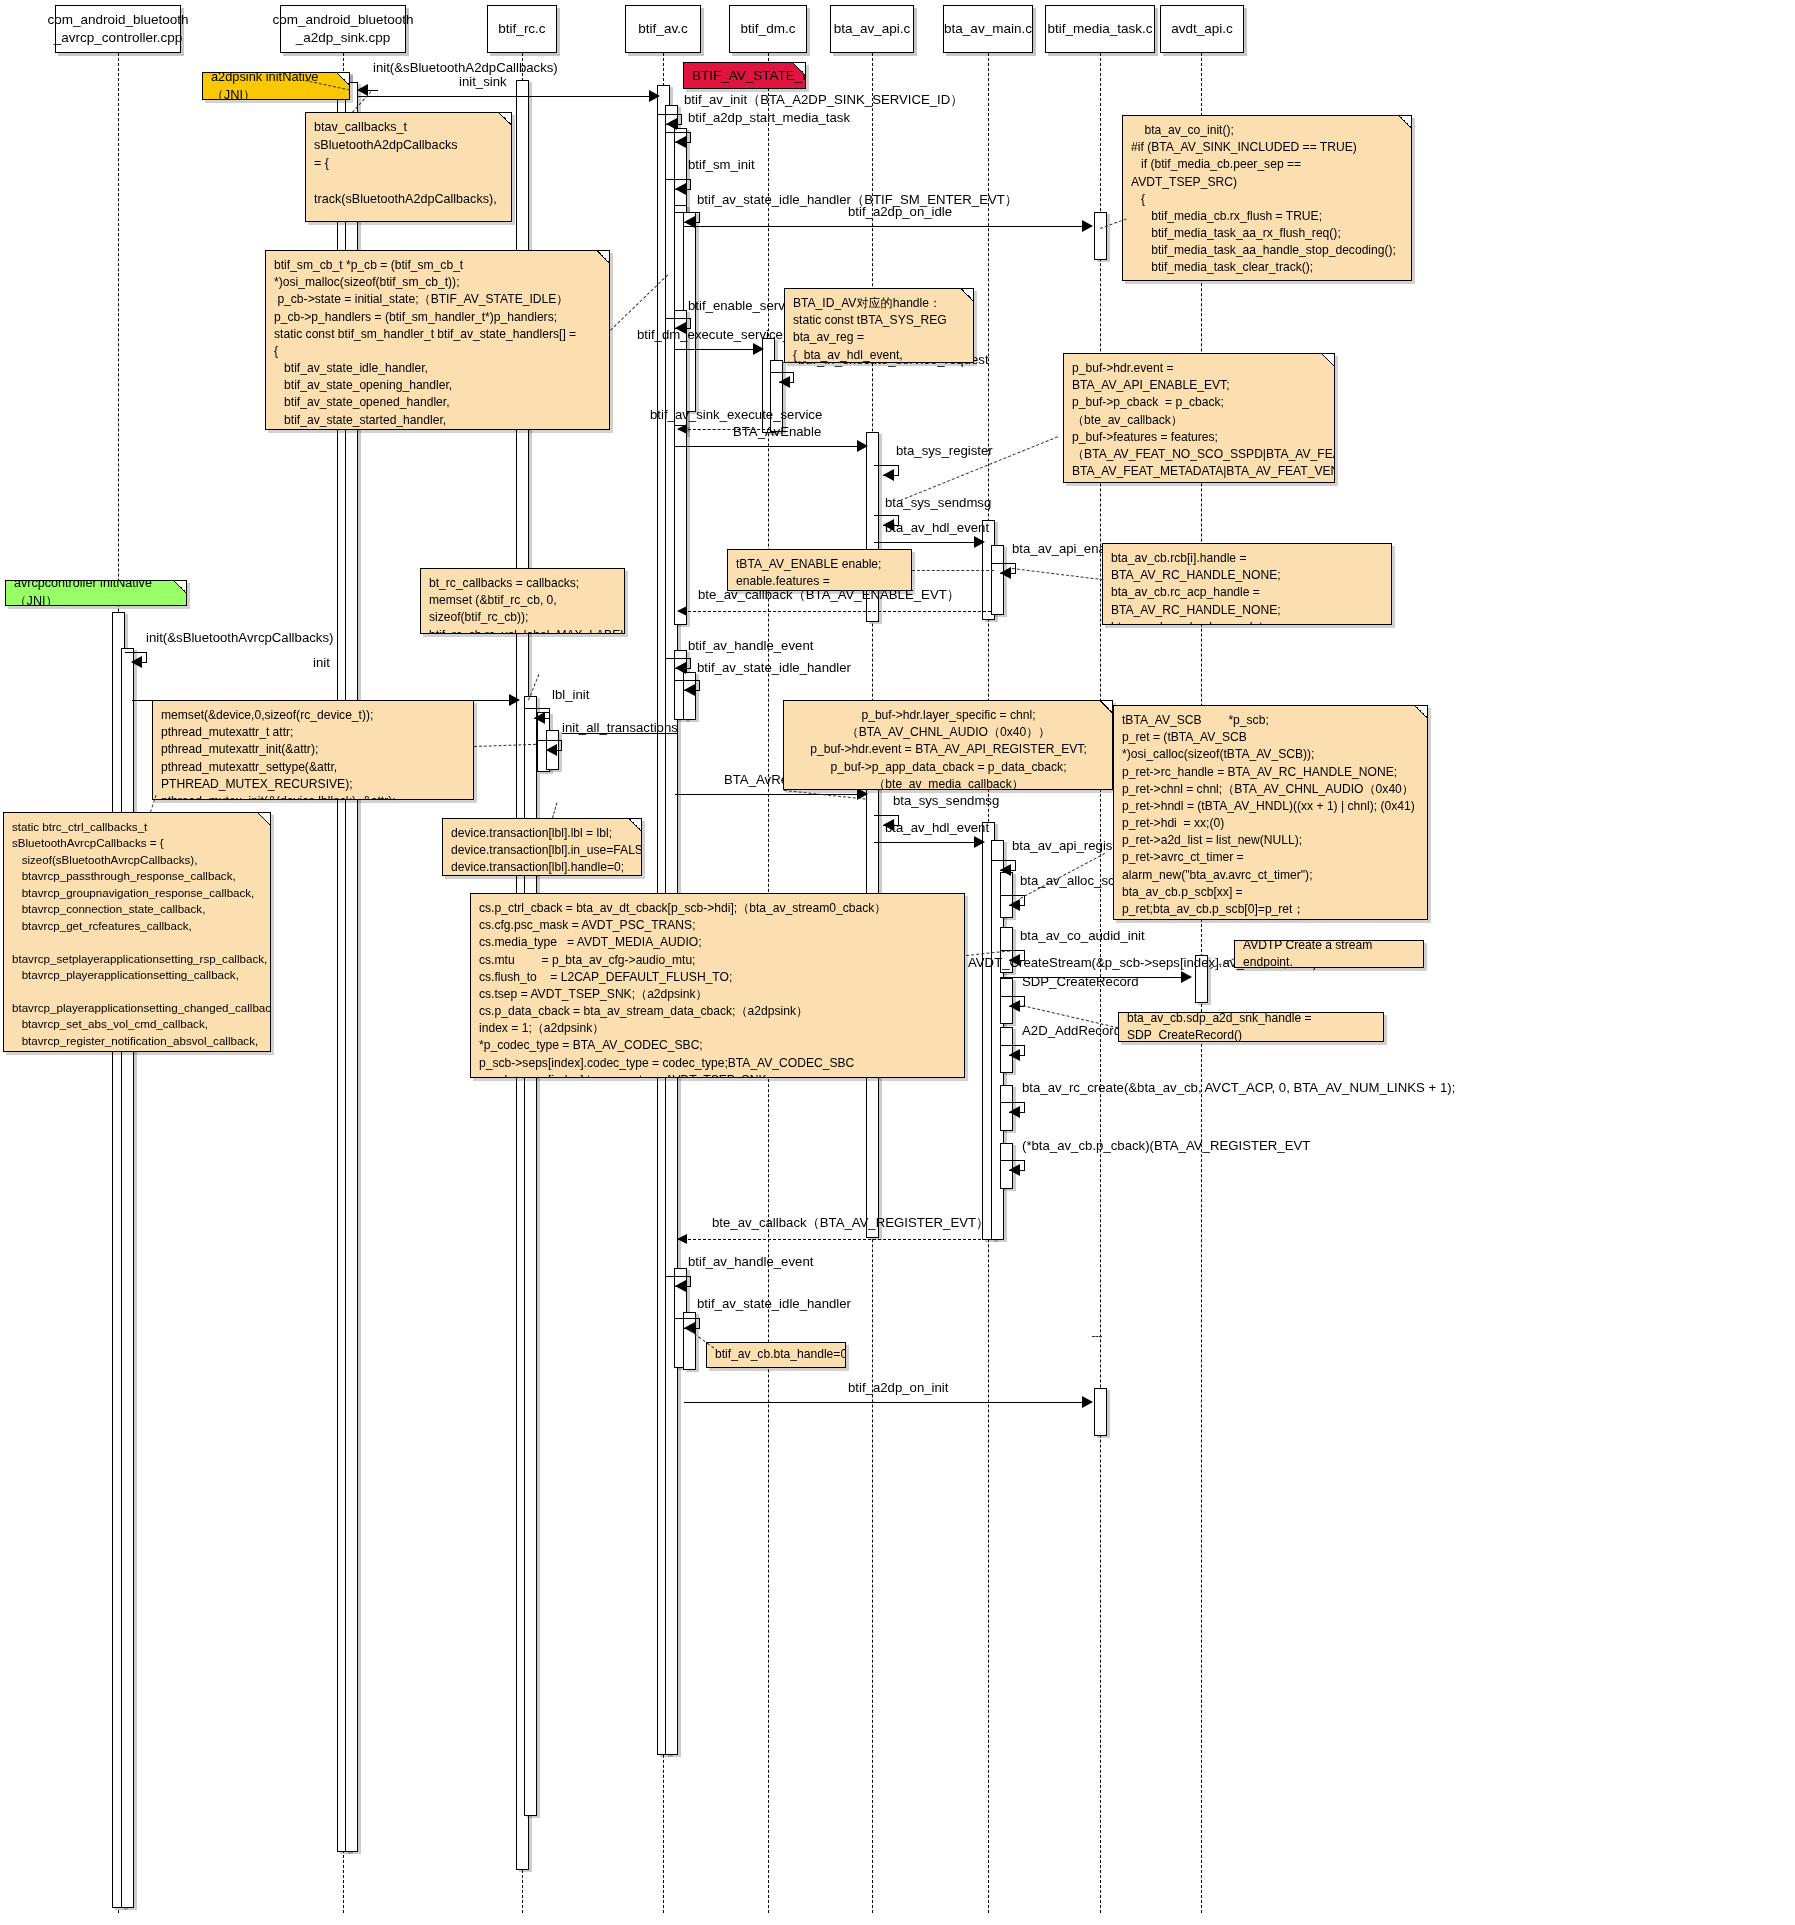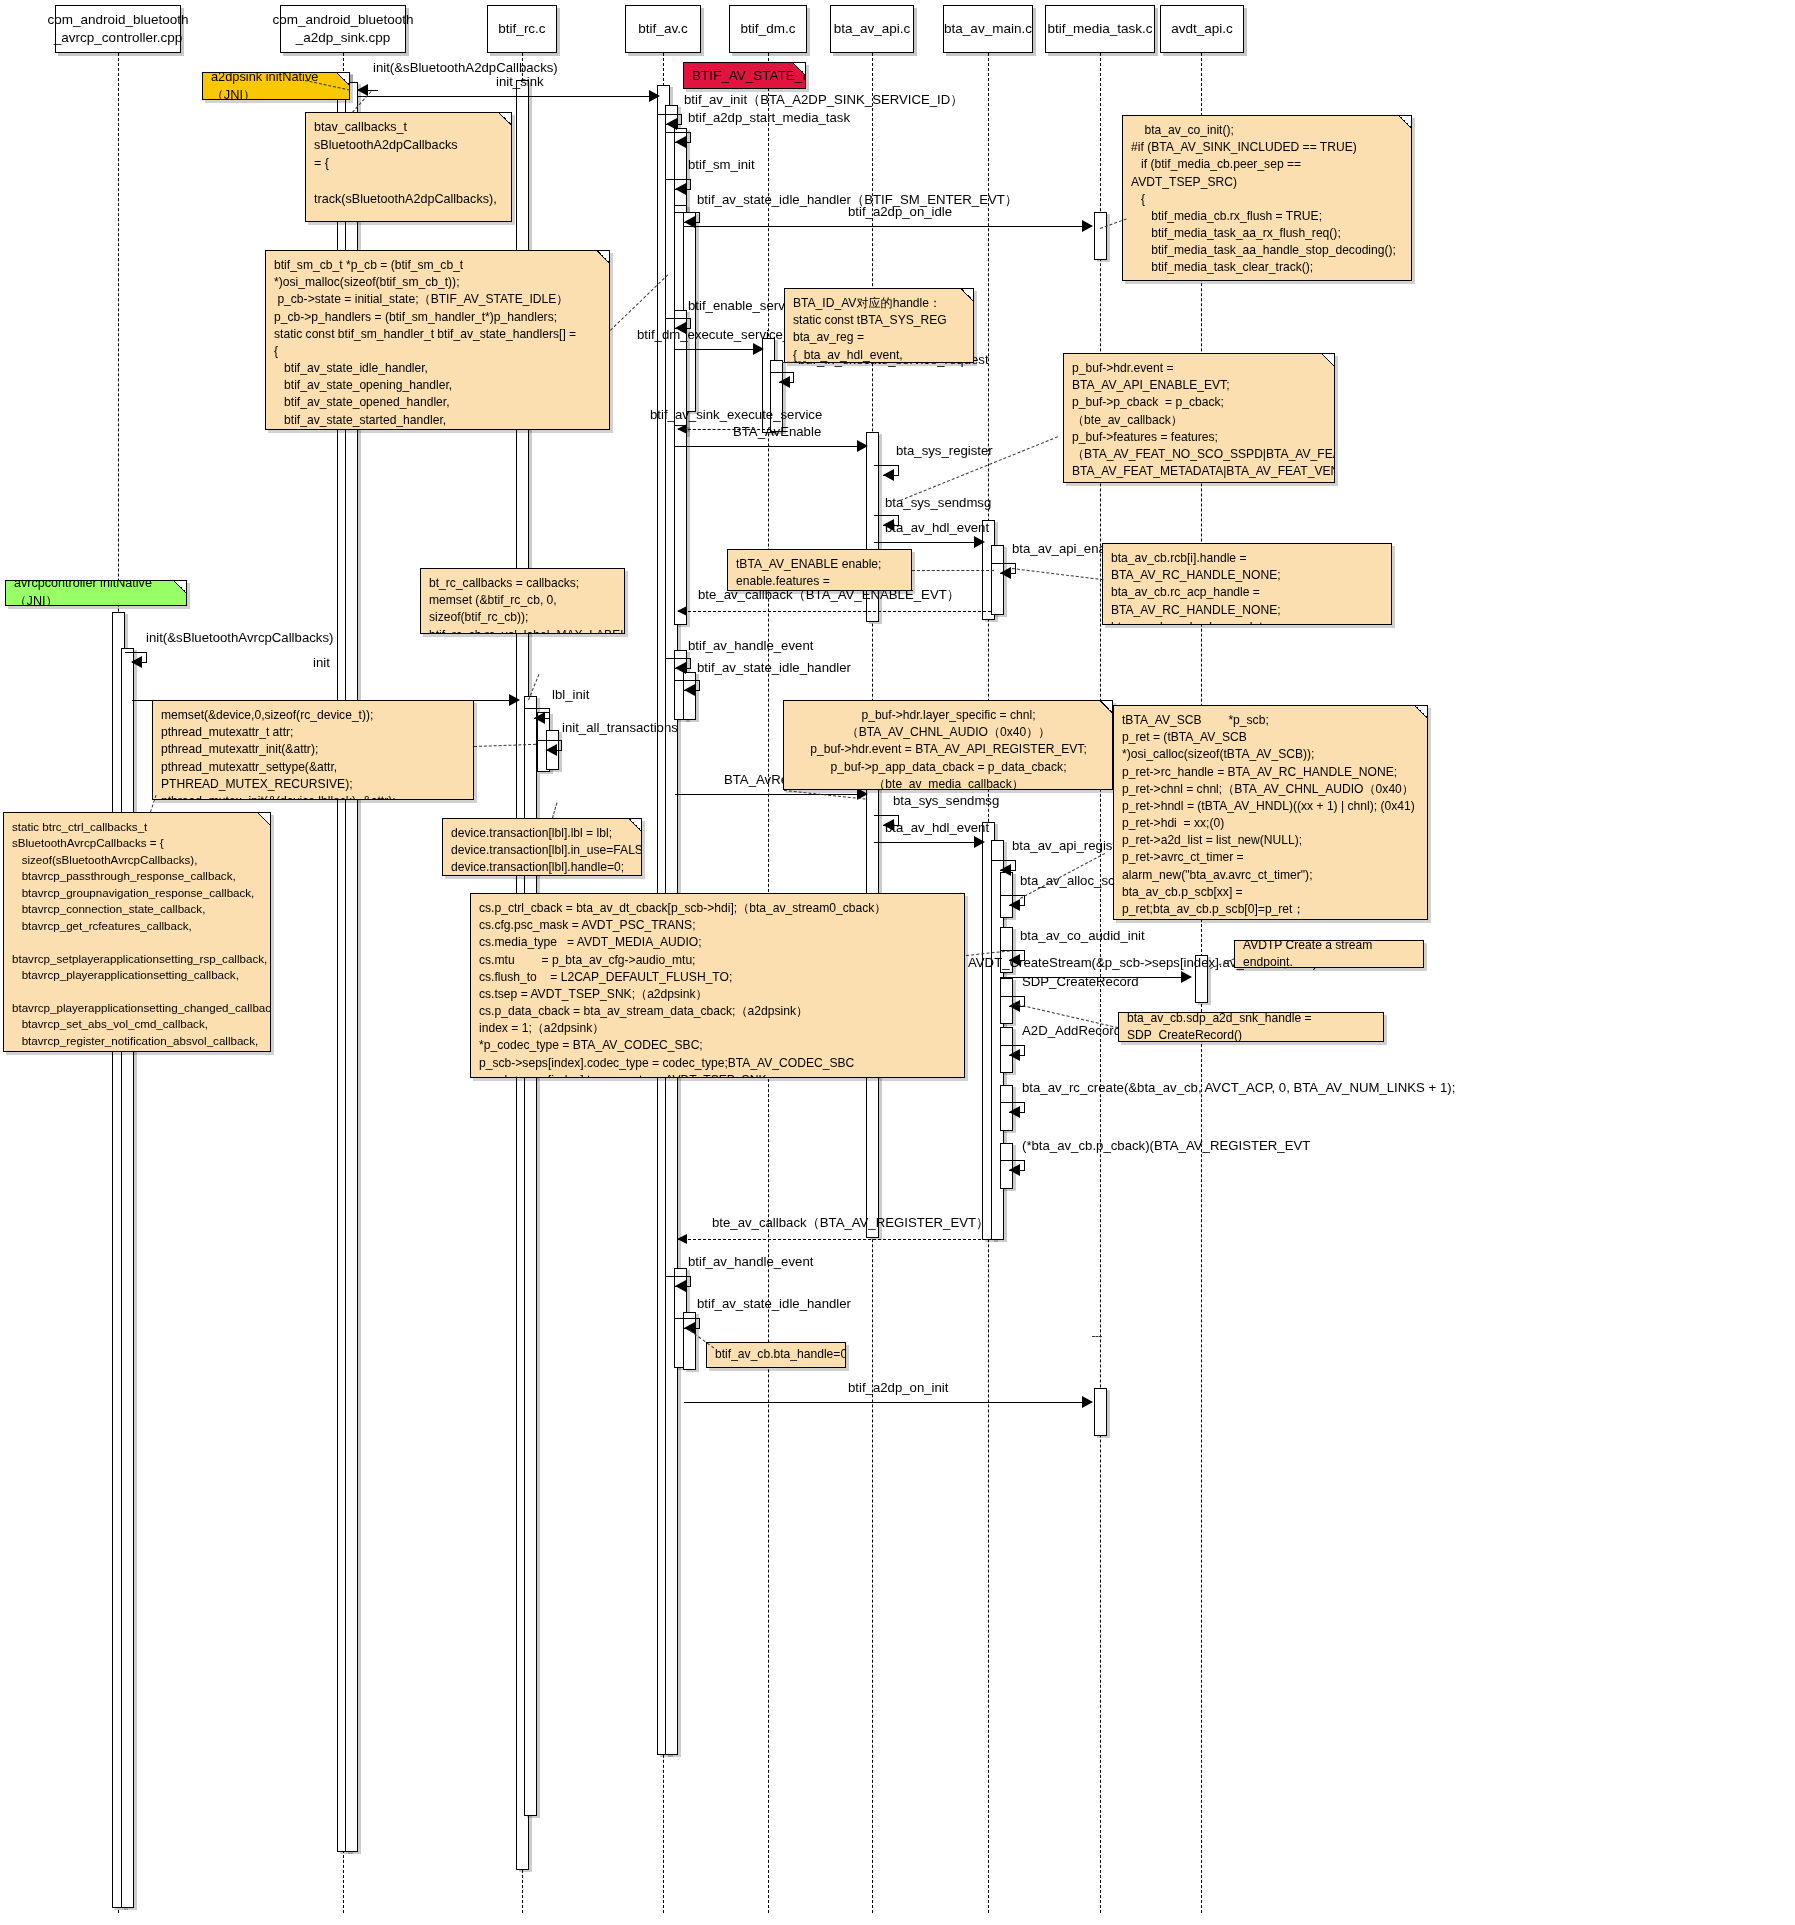--- a/index.html
+++ b/index.html
@@ -210,21 +210,21 @@
 
   <div class="activation" style="left:1094px;top:212px; width:13px; height:48px;"></div>
   <div class="activation" style="left:1094px;top:1388px;width:13px; height:48px;"></div>
 
   <div class="activation" style="left:1195px;top:955px; width:13px; height:48px;"></div>
 
   <div class="msg-label" style="left:373px; top:60px;">init(&amp;sBluetoothA2dpCallbacks)</div>
   <div class="msg-line" style="left:358px; top:90px; width:20px;"></div>
   <div class="arrow-left" style="left:357px; top:84px;"></div>
 
-  <div class="msg-label" style="left:496px; top:74px;">init_sink</div>
+  <div class="msg-label" style="left:459px; top:74px;">init_sink</div>
   <div class="msg-line" style="left:358px; top:96px; width:298px;"></div>
   <div class="arrow-right" style="left:649px; top:90px;"></div>
 
   <div class="msg-label" style="left:684px; top:92px;">btif_av_init（BTA_A2DP_SINK_SERVICE_ID）</div>
   <div class="msg-line" style="left:657px; top:114px; width:25px;"></div>
   <div class="msg-vert" style="left:681px; top:114px; height:10px;"></div>
   <div class="msg-line" style="left:666px; top:124px; width:16px;"></div>
   <div class="arrow-left" style="left:666px; top:118px;"></div>
 
   <div class="msg-label" style="left:688px; top:110px;">btif_a2dp_start_media_task</div>
@@ -323,21 +323,21 @@
   <div class="msg-label" style="left:313px; top:655px;">init</div>
   <div class="msg-line" style="left:132px; top:700px; width:385px;"></div>
   <div class="arrow-right" style="left:509px; top:694px;"></div>
 
   <div class="msg-label" style="left:552px; top:687px;">lbl_init</div>
   <div class="msg-line" style="left:525px; top:708px; width:25px;"></div>
   <div class="msg-vert" style="left:549px; top:708px; height:10px;"></div>
   <div class="msg-line" style="left:534px; top:718px; width:16px;"></div>
   <div class="arrow-left" style="left:534px; top:712px;"></div>
 
-  <div class="msg-label" style="left:562px; top:720px;">init_all_transactions</div>
+  <div class="msg-label" style="left:562px; top:720px;text-decoration:underline;">init_all_transactions</div>
   <div class="msg-line" style="left:537px; top:740px; width:25px;"></div>
   <div class="msg-vert" style="left:561px; top:740px; height:10px;"></div>
   <div class="msg-line" style="left:546px; top:750px; width:16px;"></div>
   <div class="arrow-left" style="left:546px; top:744px;"></div>
 
   <div class="msg-label" style="left:724px; top:772px;">BTA_AvRegister</div>
   <div class="msg-line" style="left:675px; top:794px; width:190px;"></div>
   <div class="arrow-right" style="left:857px; top:788px;"></div>
 
   <div class="msg-label" style="left:893px; top:793px;">bta_sys_sendmsg</div>

